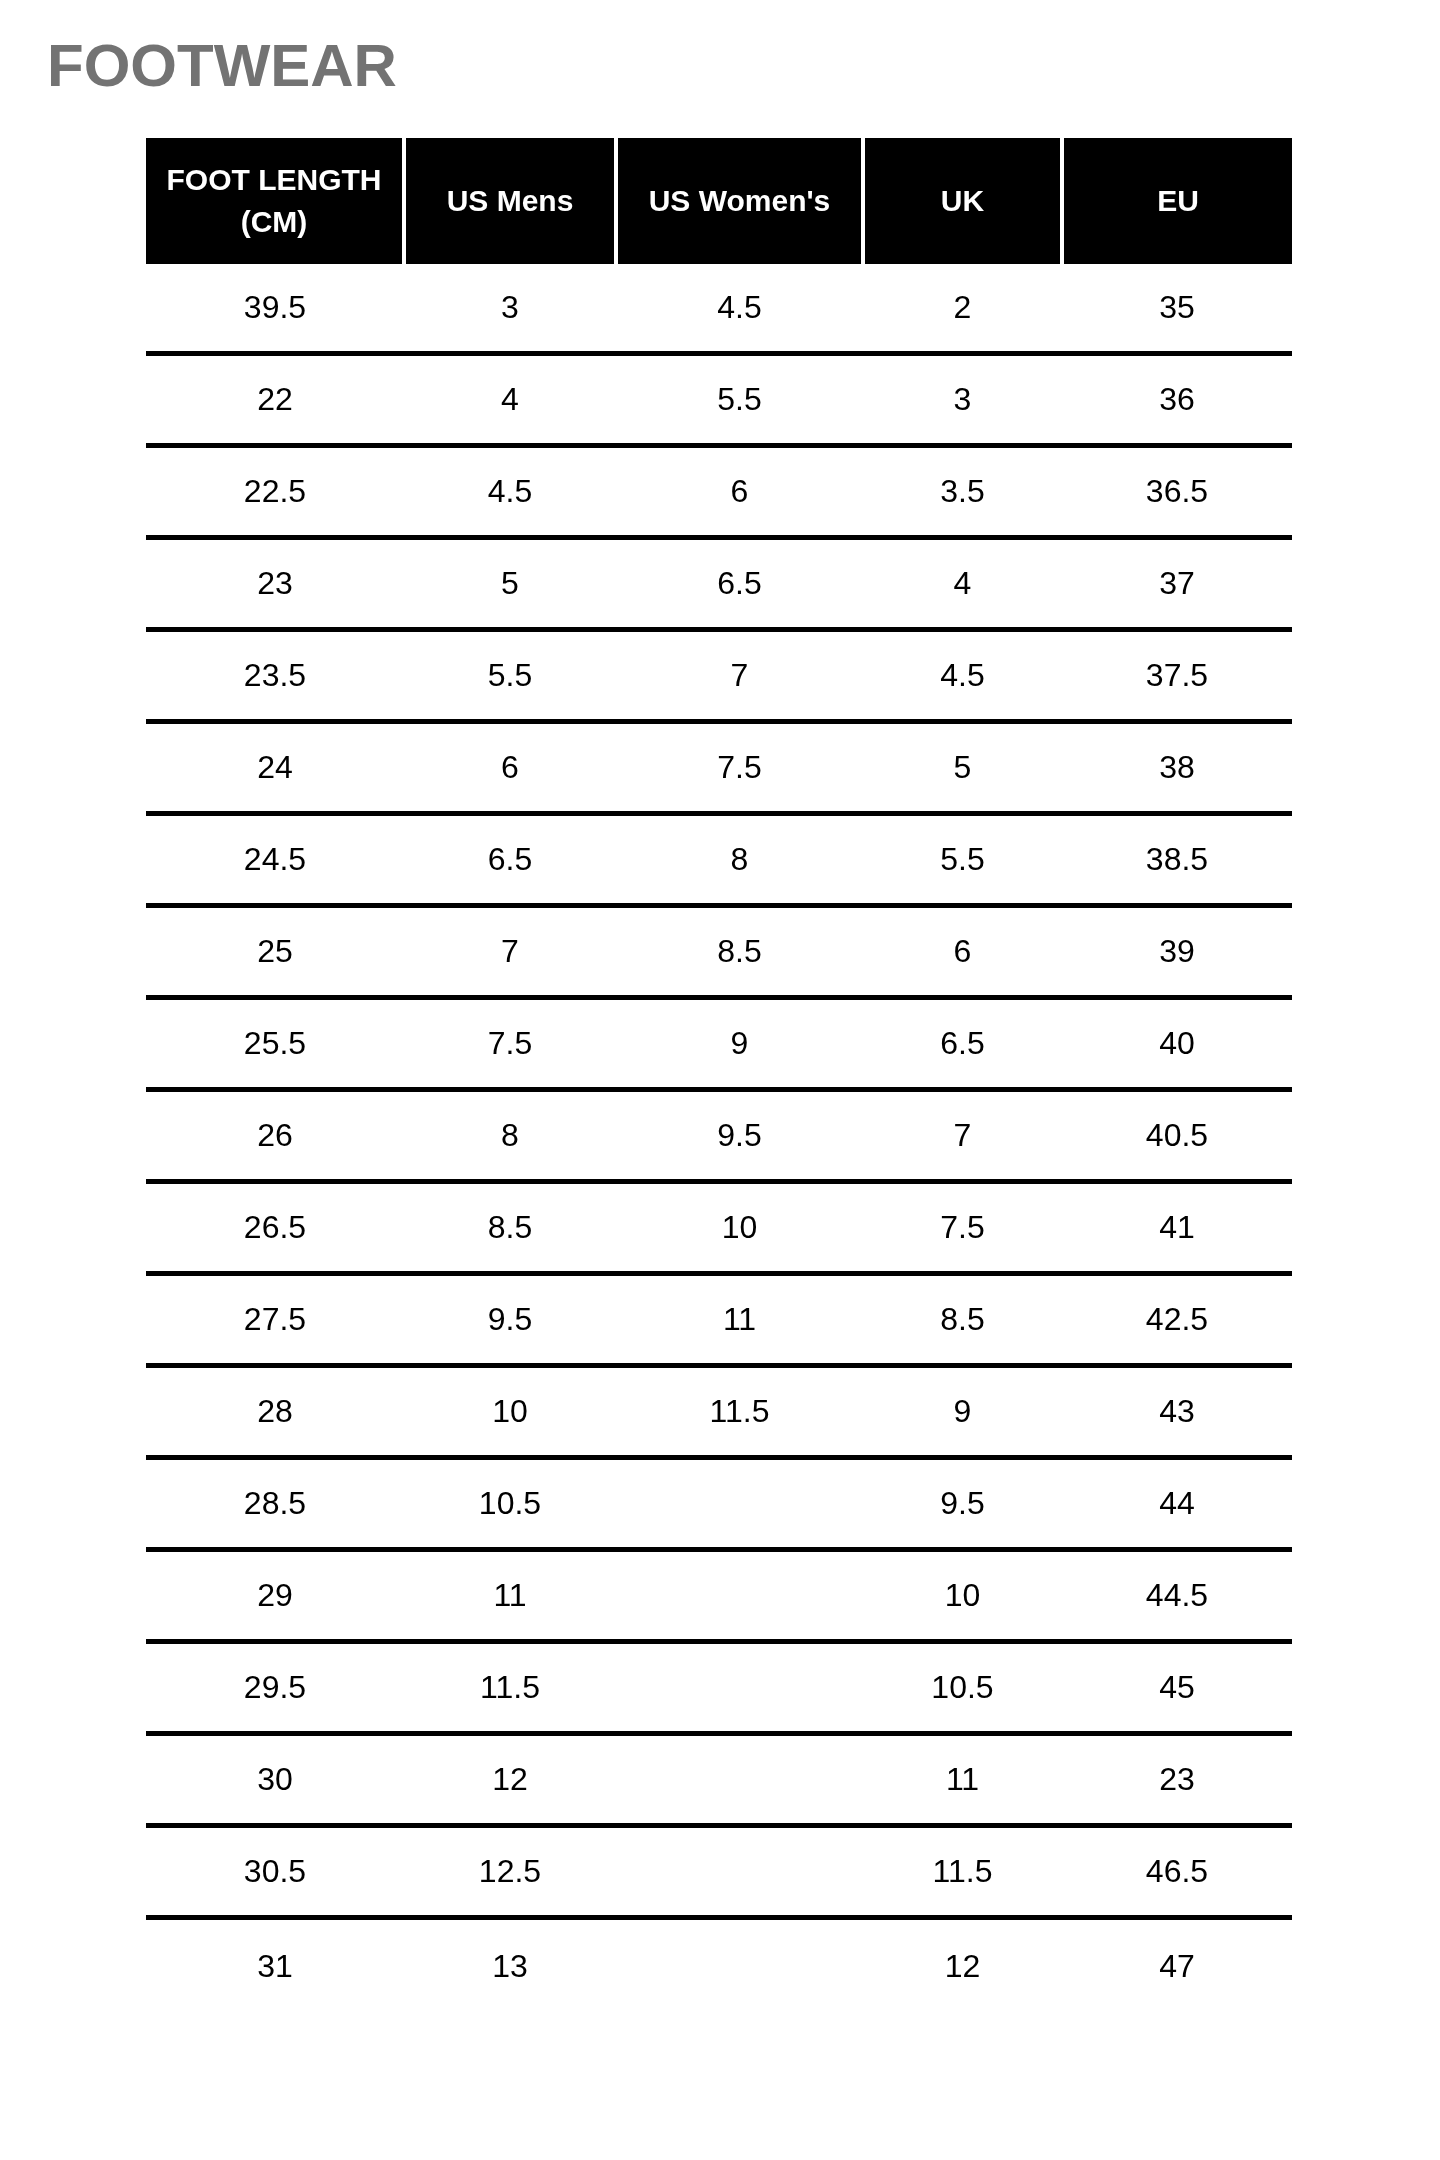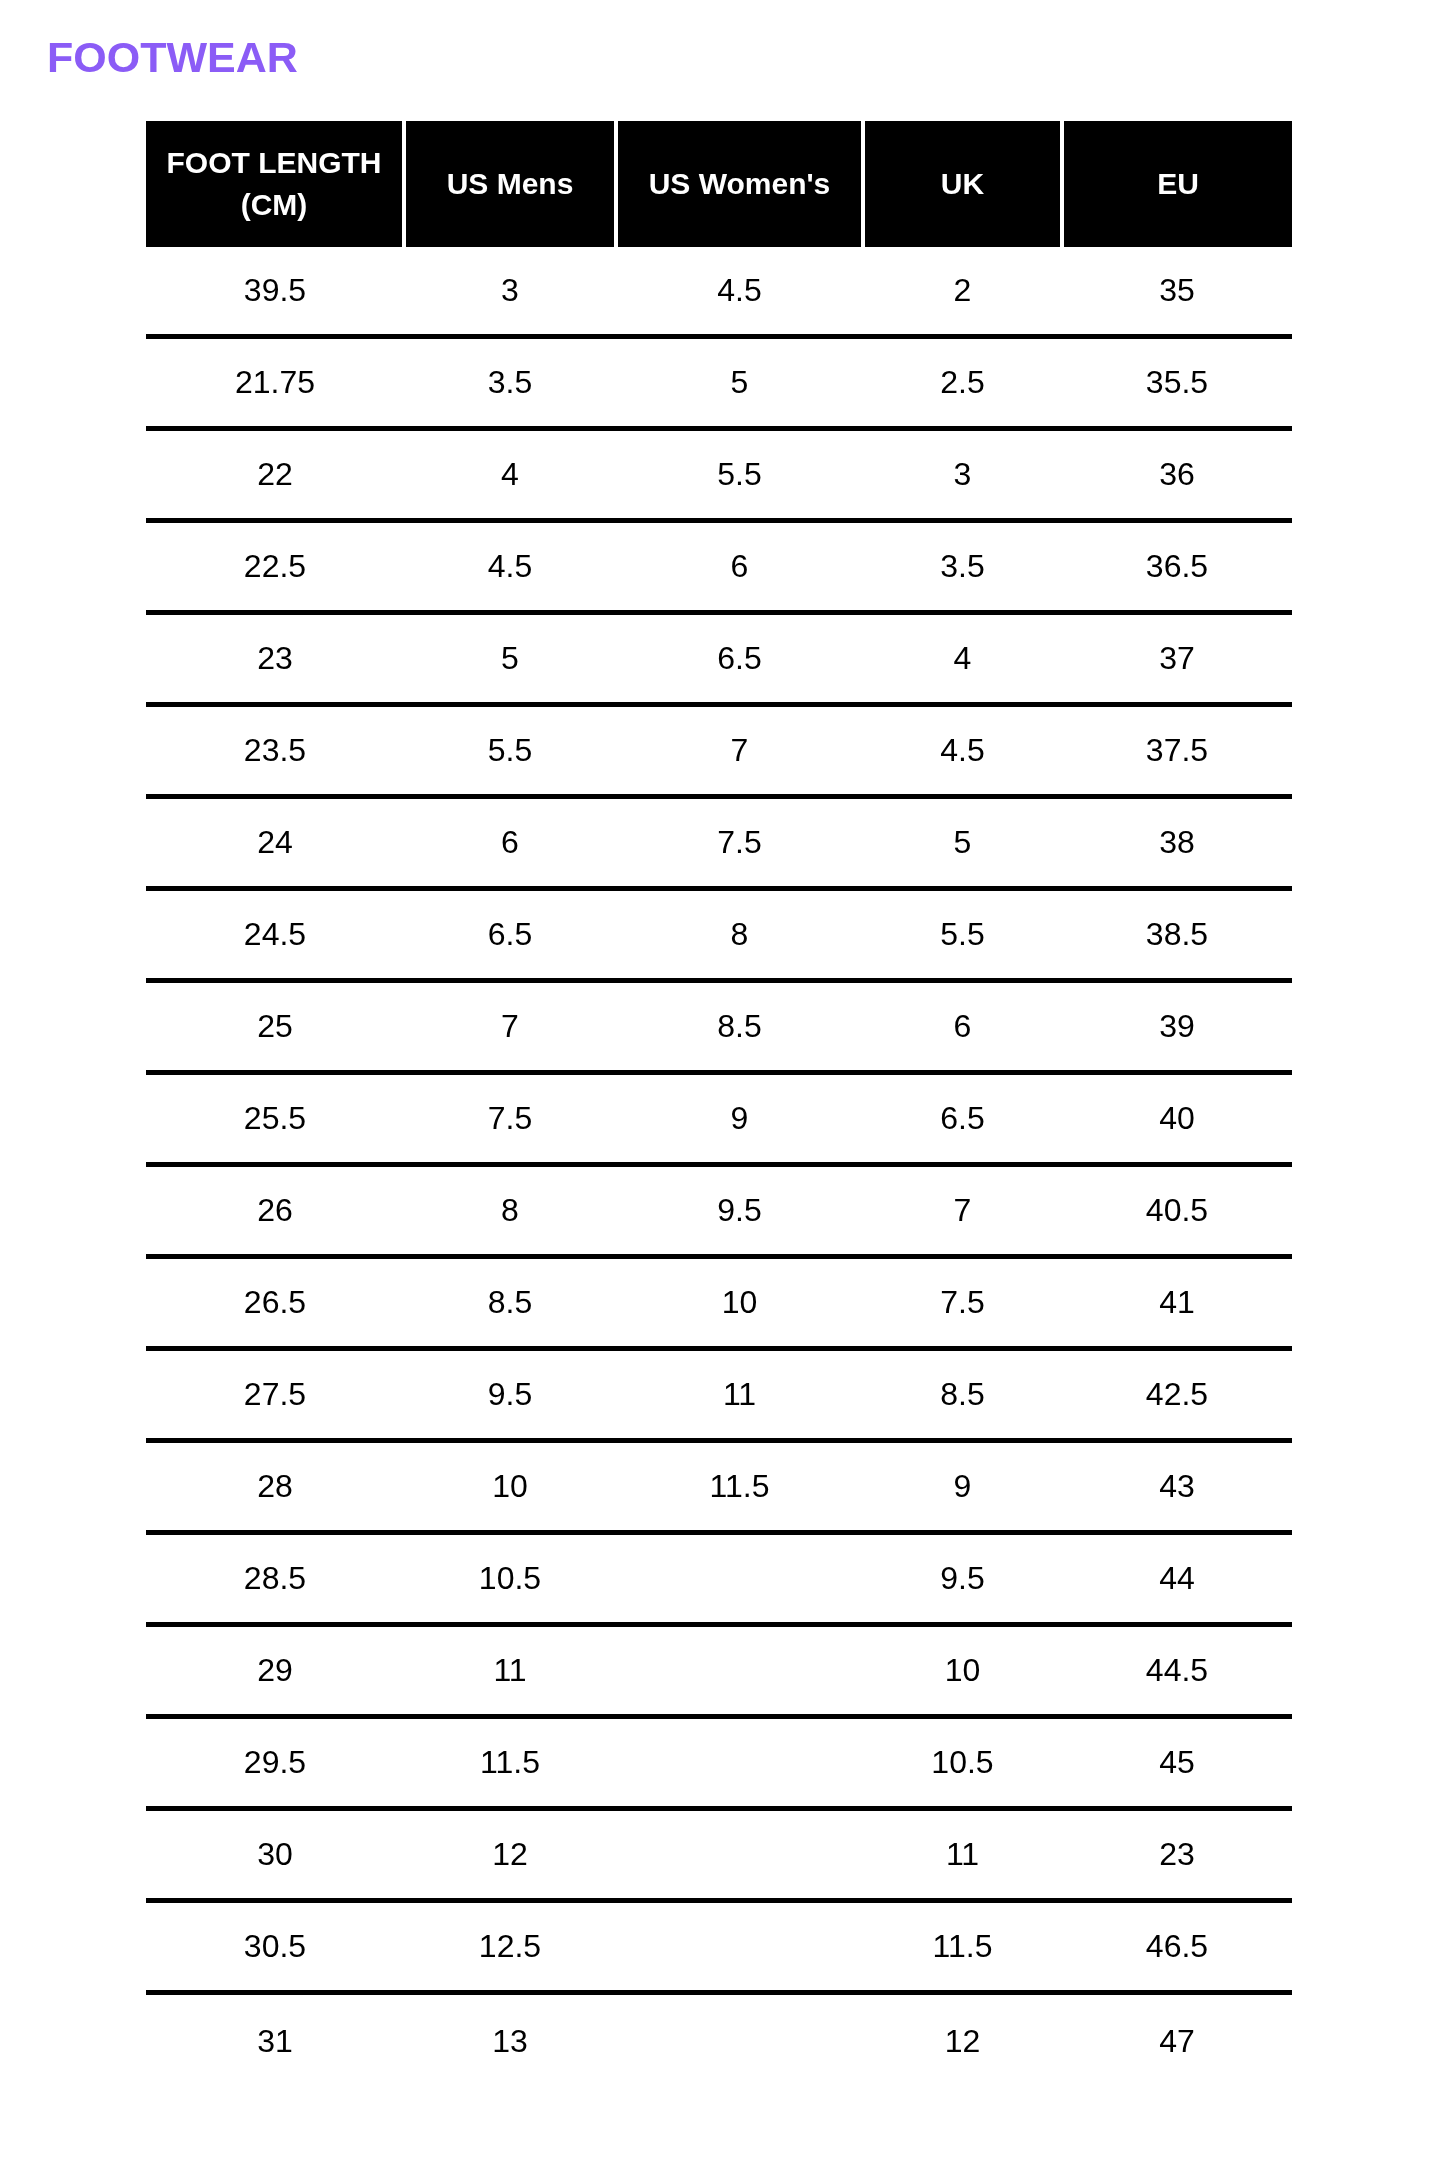--- a/index.html
+++ b/index.html
@@ -12,24 +12,24 @@
     font-family: "Liberation Sans", sans-serif;
   }
   .page {
     position: relative;
     width: 1440px;
     height: 2160px;
     background: #ffffff;
   }
   .page-title {
     margin: 36px 0 0 47px;
-    font-size: 43px;
+    font-size: 60px;
     line-height: 1;
     font-weight: bold;
-    color: #8b5cf6;
+    color: #737373;
     letter-spacing: 0px;
   }
   table.size-chart {
     border-collapse: collapse;
     table-layout: fixed;
     width: 1146px;
     margin: 42px 0 0 146px;
   }
   table.size-chart col.c1 { width: 258px; }
   table.size-chart col.c2 { width: 212px; }
@@ -91,27 +91,20 @@
     </thead>
     <tbody id="size-rows">
         <tr>
           <td>39.5</td>
           <td>3</td>
           <td>4.5</td>
           <td>2</td>
           <td>35</td>
         </tr>
         <tr>
-          <td>21.75</td>
-          <td>3.5</td>
-          <td>5</td>
-          <td>2.5</td>
-          <td>35.5</td>
-        </tr>
-        <tr>
           <td>22</td>
           <td>4</td>
           <td>5.5</td>
           <td>3</td>
           <td>36</td>
         </tr>
         <tr>
           <td>22.5</td>
           <td>4.5</td>
           <td>6</td>

